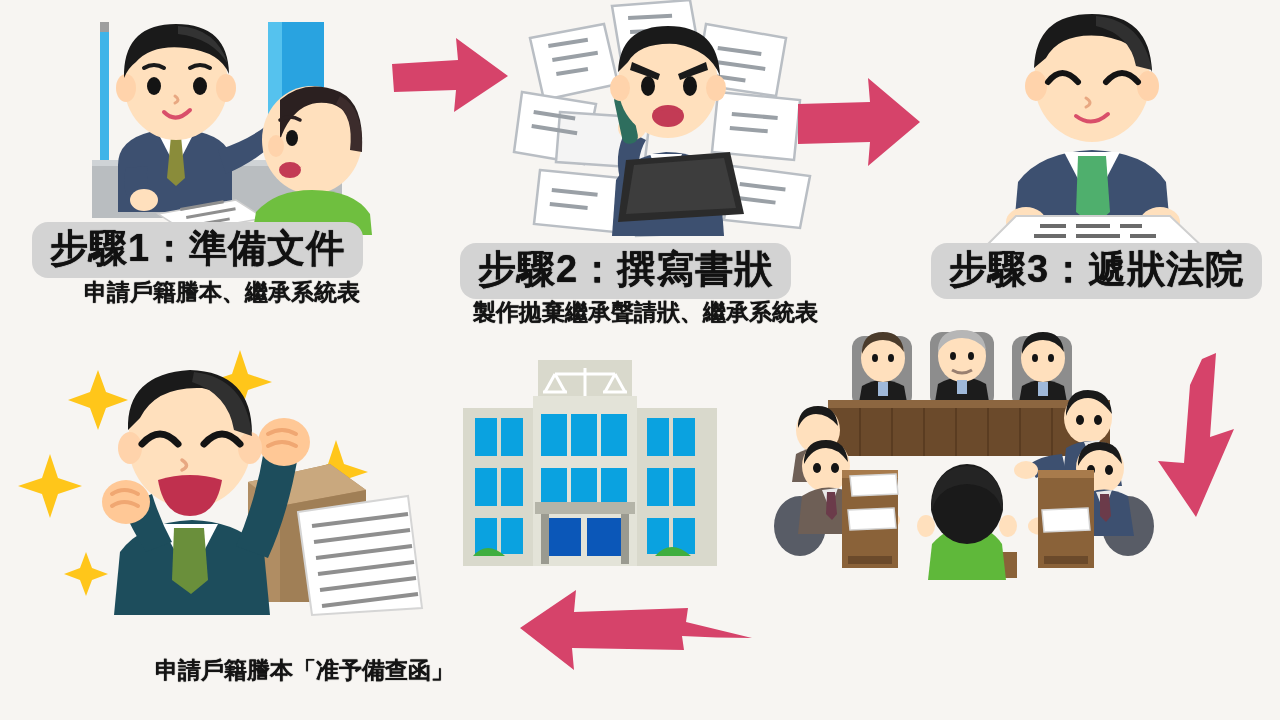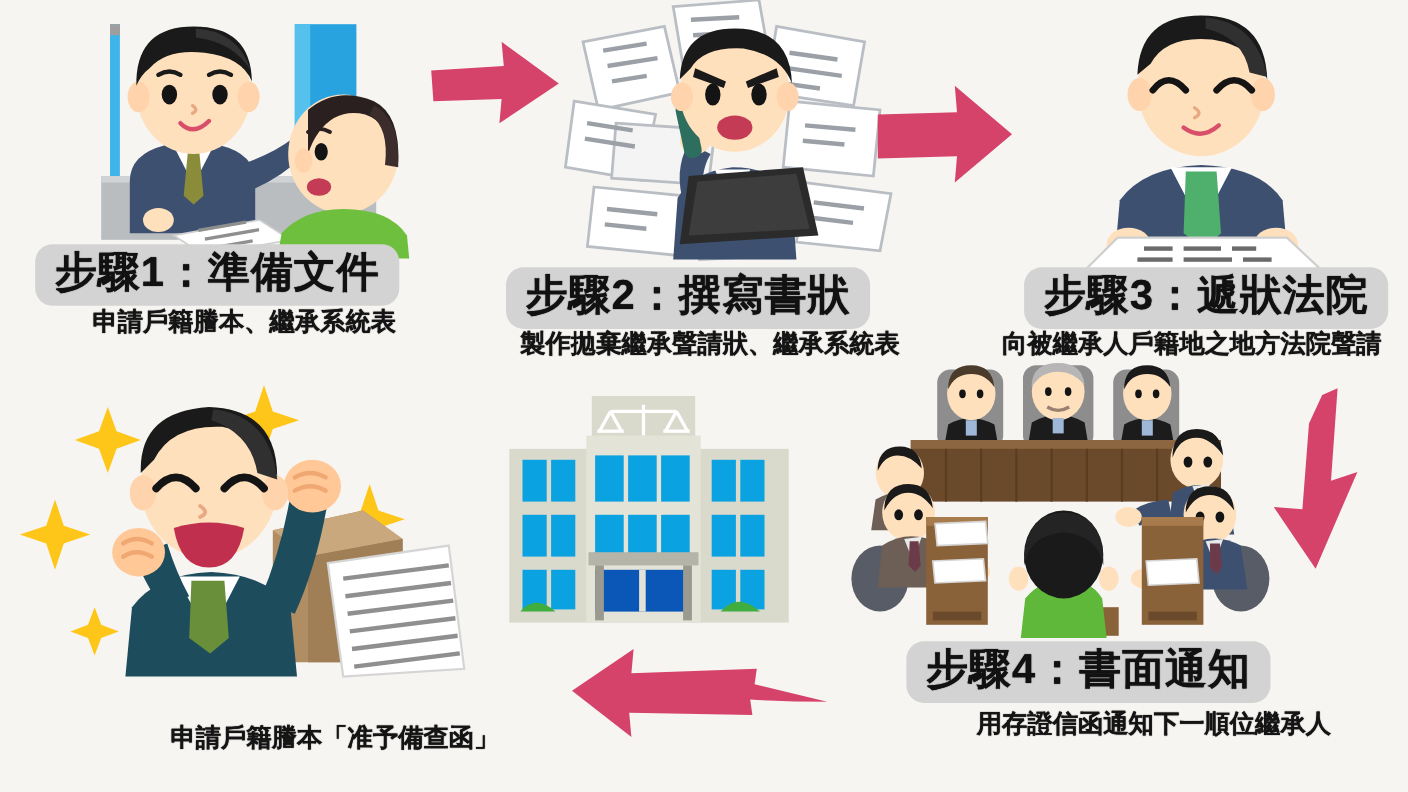--- a/index.html
+++ b/index.html
@@ -445,20 +445,17 @@
     </svg>
   </div>
 
   <div class="pill" style="left:32px;top:222px;">步驟1：準備文件</div>
   <div class="sub" style="left:84px;top:280px;">申請戶籍謄本、繼承系統表</div>
 
   <div class="pill" style="left:460px;top:243px;text-align:center;">步驟2：撰寫書狀</div>
   <div class="sub" style="left:434px;top:300px;margin-left:39px;">製作拋棄繼承聲請狀、繼承系統表</div>
 
   <div class="pill" style="left:908px;top:243px;margin-left:23px;">步驟3：遞狀法院</div>
-  <div class="sub" style="left:911px;top:300px;">向被繼承人戶籍地之地方法院聲請</div>
-
-  <div class="pill" style="left:824px;top:583px;">步驟4：書面通知</div>
-  <div class="sub" style="left:888px;top:645px;">用存證信函通知下一順位繼承人</div>
+
 
   <div class="sub" style="left:155px;top:658px;">申請戶籍謄本「准予備查函」</div>
 
 </div>
 
 </body></html>

